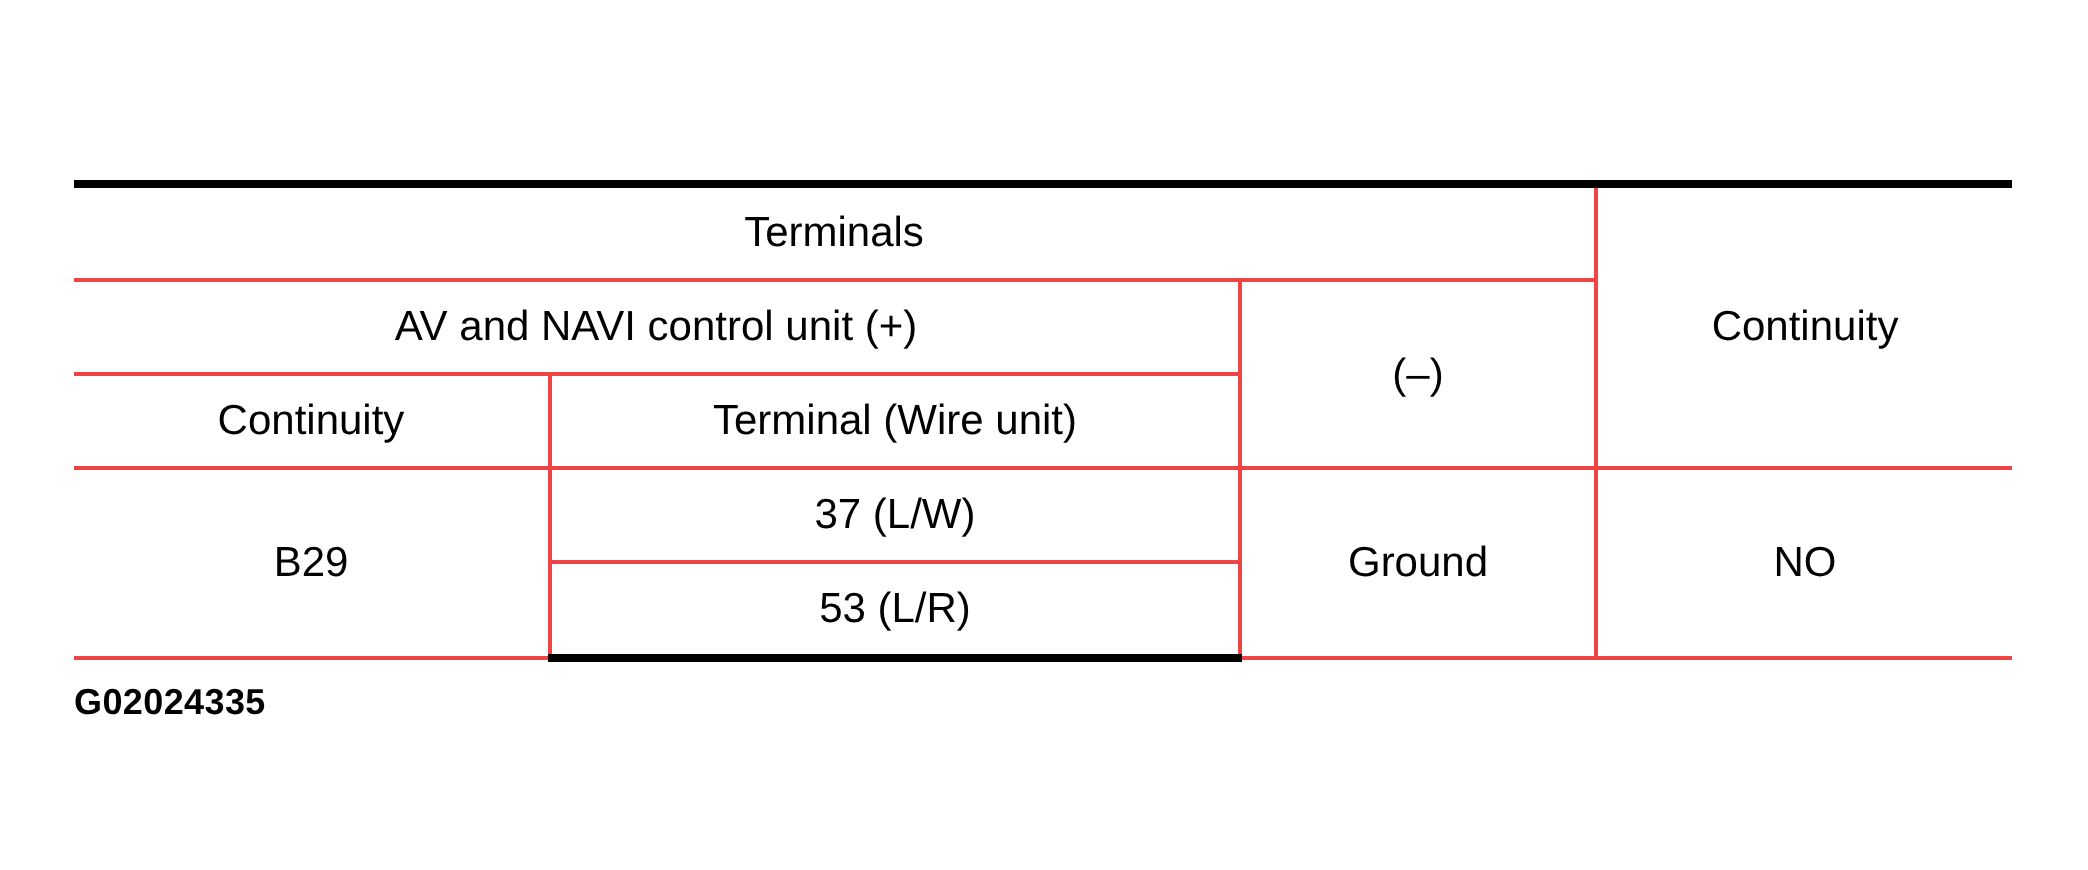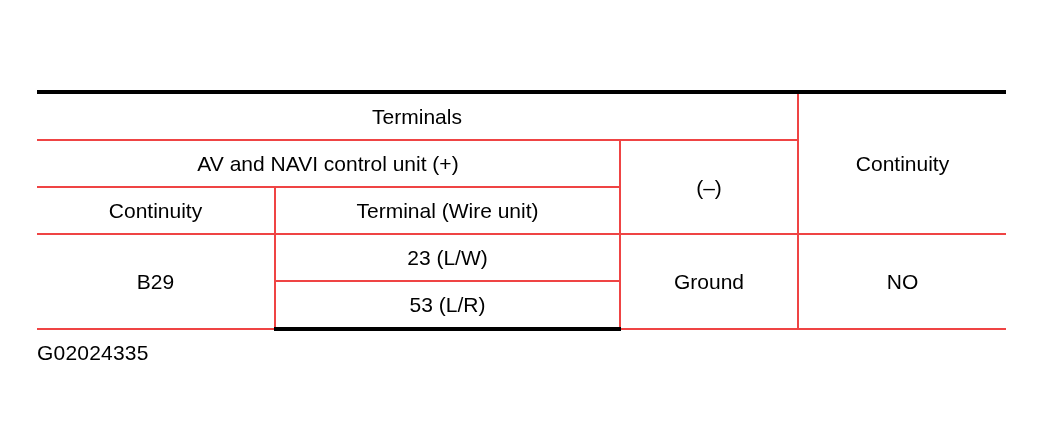--- a/index.html
+++ b/index.html
@@ -37,22 +37,22 @@
     tr.r-top td { border-top: 4px solid #000; }
     tr.r-last td { border-bottom: 4px solid #000; }
     td.first { border-left: none; }
     td.last { border-right: none; }
     td.thin-left { border-left: 1px solid #000; }
     .h47 { height: 45px; }
     .figure-id {
       position: absolute;
       left: 37px;
       top: 341px;
-      font-size: 21px;
-      font-weight: normal;
+      font-size: 18px;
+      font-weight: bold;
       letter-spacing: 0.2px;
     }
   </style>
 </head>
 <body>
 
 <div class="tbl">
   <table>
     <colgroup>
       <col style="width:238px">
@@ -68,21 +68,21 @@
     <tr>
       <td class="first h47" colspan="2">AV and NAVI control unit (+)</td>
       <td class="thin-left" rowspan="2">(–)</td>
     </tr>
     <tr>
       <td class="first h47">Continuity</td>
       <td class="h47">Terminal (Wire unit)</td>
     </tr>
     <tr>
       <td class="first" rowspan="2">B29</td>
-      <td class="h47">23 (L/W)</td>
+      <td class="h47">37 (L/W)</td>
       <td class="thin-left" rowspan="2">Ground</td>
       <td class="last thin-left" rowspan="2">NO</td>
     </tr>
     <tr class="r-last">
       <td class="h47">53 (L/R)</td>
     </tr>
   </tbody>
     </table>
 </div>
 

